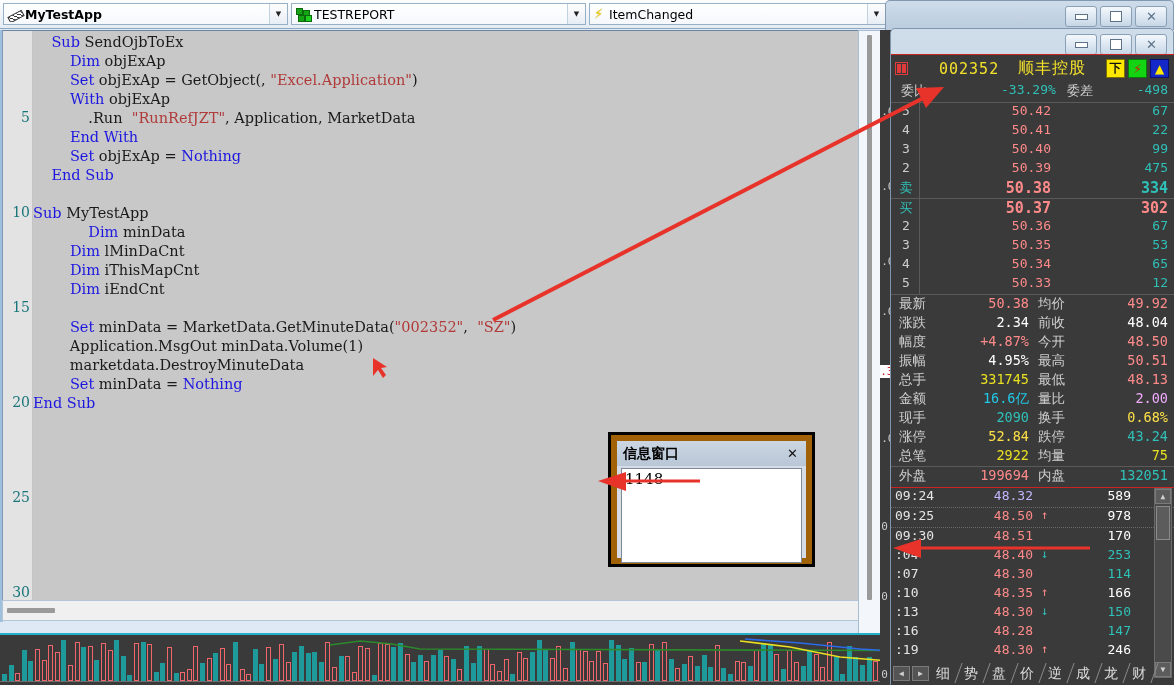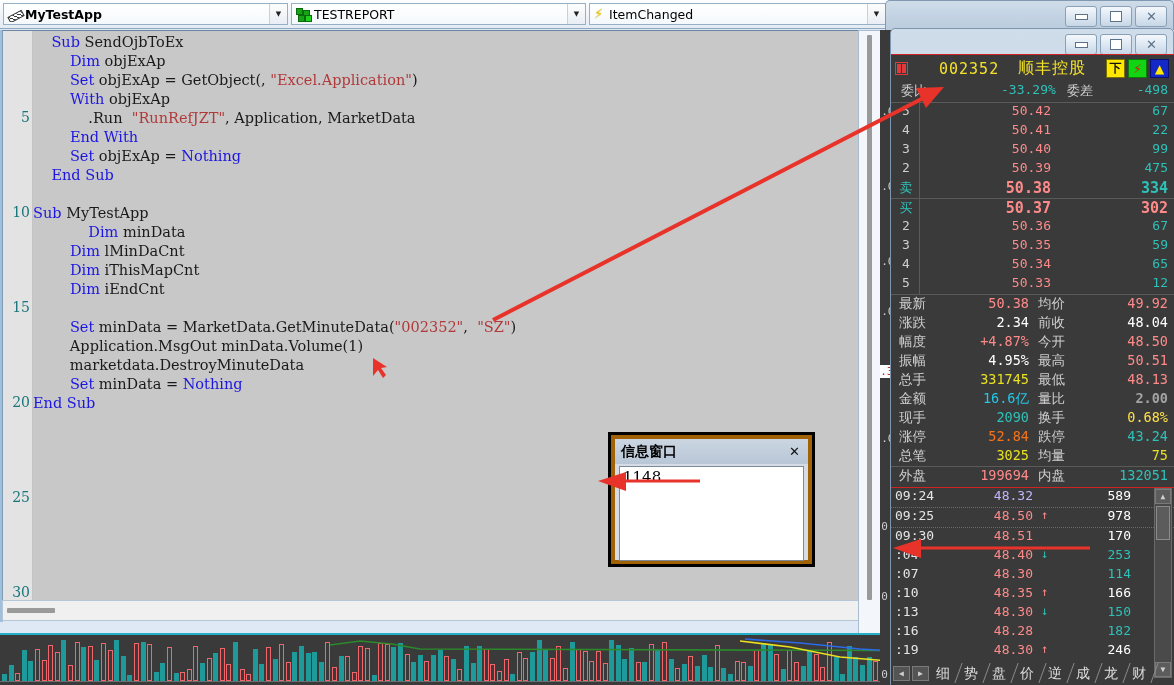--- a/index.html
+++ b/index.html
@@ -57,21 +57,21 @@
   .vba-hscroll .thumb{position:absolute;left:4px;top:7px;width:48px;height:5px;background:#9a9a9a;border-radius:1px;}
   .vba-vscroll{position:absolute;left:858px;top:30px;width:30px;height:621px;background:#f3f6fa;border:1px solid #a9bdd1;box-sizing:border-box;}
   .vba-vscroll .vthumb{position:absolute;left:8px;top:4px;width:5px;height:565px;background:#9a9a9a;border-radius:1px;}
   .vba-vscroll .grip{position:absolute;right:3px;bottom:3px;width:8px;height:8px;
      background:repeating-linear-gradient(135deg,#b8b8b8 0 1px,transparent 1px 3px);}
   .vba-leftedge{position:absolute;left:0;top:30px;width:3px;height:592px;background:#9fc0dd;}
 
   
   .msgwin{position:absolute;left:608px;top:432px;width:207px;height:135px;
      background:#000;padding:3px;box-sizing:border-box;}
-  .msgwin-inner{width:100%;height:100%;border:4px solid #a16207;box-sizing:border-box;background:#d6dce5;}
+  .msgwin-inner{width:100%;height:100%;border:6px solid #a16207;box-sizing:border-box;background:#d6dce5;}
   .msg-title{height:25px;background:linear-gradient(#ccd6e2,#b8c6d6);display:flex;align-items:center;
      padding:0 6px;box-sizing:border-box;}
   .msg-title .t{flex:1;font-weight:bold;font-size:14px;color:#000;font-family:"DejaVu Sans","Liberation Sans",sans-serif;}
   .msg-close{font-weight:bold;font-size:13px;color:#111;cursor:pointer;padding:0 2px;}
   .msg-body{margin:2px 4px 4px 4px;height:95px;background:#fff;border:1px solid #7c8a99;
      box-sizing:border-box;padding:1px 3px;
      font-family:"DejaVu Serif","Liberation Serif",serif;font-size:15px;color:#000;}
 
   
   .stock-outer{position:absolute;left:885px;top:0;width:289px;height:685px;}
@@ -499,21 +499,21 @@
             <span class="lq" style="color: rgb(255, 138, 138);">302</span>
           </div>
           <div class="lrow">
             <span class="lv" style="color: rgb(207, 207, 207);">2</span>
             <span class="lp" style="color: rgb(255, 138, 138);">50.36</span>
             <span class="lq" style="color: rgb(47, 192, 184);">67</span>
           </div>
           <div class="lrow">
             <span class="lv" style="color: rgb(207, 207, 207);">3</span>
             <span class="lp" style="color: rgb(255, 138, 138);">50.35</span>
-            <span class="lq" style="color: rgb(47, 192, 184);">59</span>
+            <span class="lq" style="color: rgb(47, 192, 184);">53</span>
           </div>
           <div class="lrow">
             <span class="lv" style="color: rgb(207, 207, 207);">4</span>
             <span class="lp" style="color: rgb(255, 138, 138);">50.34</span>
             <span class="lq" style="color: rgb(47, 192, 184);">65</span>
           </div>
           <div class="lrow">
             <span class="lv" style="color: rgb(207, 207, 207);">5</span>
             <span class="lp" style="color: rgb(255, 138, 138);">50.33</span>
             <span class="lq" style="color: rgb(47, 192, 184);">12</span>
@@ -548,37 +548,37 @@
           <div class="srow">
             <span class="a">总手</span>
             <span class="b" style="color: rgb(232, 224, 32);">331745</span>
             <span class="c">最低</span>
             <span class="d" style="color: rgb(255, 138, 138);">48.13</span>
           </div>
           <div class="srow">
             <span class="a">金额</span>
             <span class="b" style="color: rgb(34, 200, 232);">16.6亿</span>
             <span class="c">量比</span>
-            <span class="d" style="color: #a3a3a3; font-weight: bold;">2.00</span>
+            <span class="d" style="color: #f0abfc;">2.00</span>
           </div>
           <div class="srow">
             <span class="a">现手</span>
             <span class="b" style="color: rgb(47, 192, 184);">2090</span>
             <span class="c">换手</span>
             <span class="d" style="color: #fde047;">0.68%</span>
           </div>
           <div class="srow">
             <span class="a">涨停</span>
-            <span class="b" style="color: #f97316;">52.84</span>
+            <span class="b" style="color: #fde047;">52.84</span>
             <span class="c">跌停</span>
             <span class="d" style="color: rgb(47, 192, 184);">43.24</span>
           </div>
           <div class="srow">
             <span class="a">总笔</span>
-            <span class="b" style="color: rgb(232, 224, 32);">3025</span>
+            <span class="b" style="color: rgb(232, 224, 32);">2922</span>
             <span class="c">均量</span>
             <span class="d" style="color: rgb(232, 224, 32);">75</span>
           </div>
         </div>
 
       <div class="q-in-out">
         <div class="srow">
           <span class="a">外盘</span>
           <span class="b" id="oi-b" style="color: rgb(255, 138, 138);">199694</span>
           <span class="c">内盘</span>
@@ -626,21 +626,21 @@
           <div class="trow">
             <span class="tt">:13</span>
             <span class="tp" style="color: rgb(255, 138, 138);">48.30</span>
             <span class="ta" style="color: rgb(47, 192, 184);">↓</span>
             <span class="tq" style="color: rgb(47, 192, 184);">150</span>
           </div>
           <div class="trow">
             <span class="tt">:16</span>
             <span class="tp" style="color: rgb(255, 138, 138);">48.28</span>
             <span class="ta" style="color: transparent;"></span>
-            <span class="tq" style="color: rgb(47, 192, 184);">182</span>
+            <span class="tq" style="color: rgb(47, 192, 184);">147</span>
           </div>
           <div class="trow">
             <span class="tt">:19</span>
             <span class="tp" style="color: rgb(255, 138, 138);">48.30</span>
             <span class="ta" style="color: rgb(255, 138, 138);">↑</span>
             <span class="tq" style="color: rgb(255, 255, 255);">246</span>
           </div>
           <div class="tick-scroll">
           <div class="ts-btn">▲</div>
           <div class="ts-thumb"></div>

